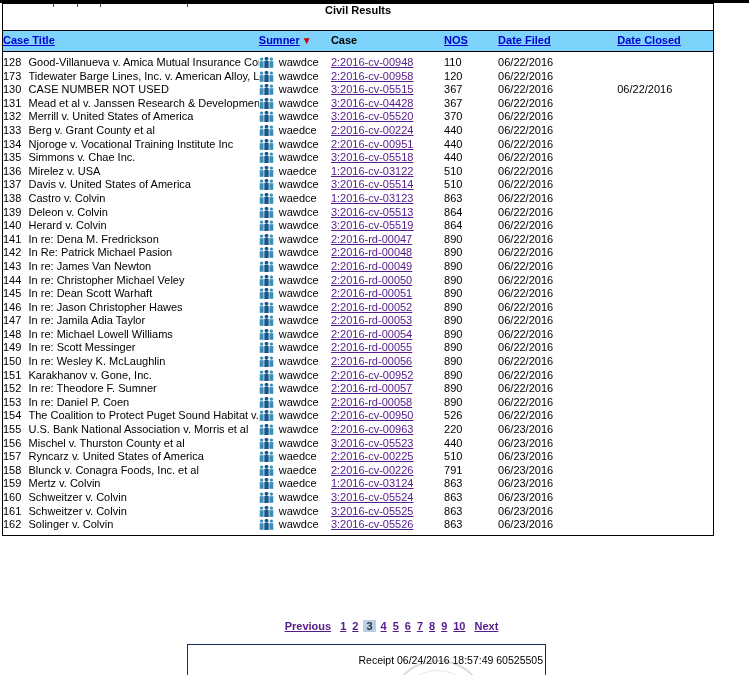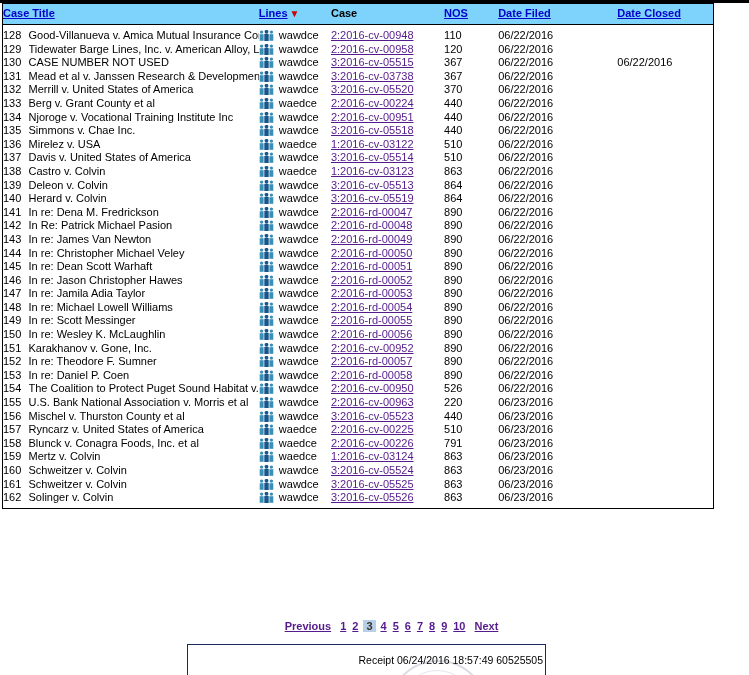--- a/index.html
+++ b/index.html
@@ -59,25 +59,28 @@
   <colgroup>
     <col style="width:26px">
       <col style="width:230px">
       <col style="width:72px">
     <col style="width:113px">
       <col style="width:54px">
       <col style="width:119px">
       <col style="width:96px">
   </colgroup>
   <tbody>
+    <tr>
+      <td class="title-row" colspan="7">Civil Results</td>
+    </tr>
     <tr class="hdr">
       <td colspan="2" class="hdr-casetitle">
         <a href="#">Case Title</a>
       </td>
-      <td class="hdr-court"><a href="#">Lines</a><span class="sort-tri">▼</span></td>
+      <td class="hdr-court"><a href="#">Sumner</a><span class="sort-tri">▼</span></td>
       <td class="hdr-case">Case</td>
       <td class="hdr-sm">
         <a href="#">NOS</a></td>
       <td class="hdr-sm">
         <a href="#">Date Filed</a></td>
       <td class="hdr-sm">
         <a href="#">Date Closed</a></td>
     </tr>
     <tr class="spacer">
         <td colspan="7"></td>
@@ -96,21 +99,21 @@
               <rect x="5.3" y="3.9" width="4.4" height="7.1" fill="#17568c"></rect>
       </svg></span><span>wawdce</span></td>
     <td class="c-case">
       <a href="#">2:2016-cv-00948</a></td>
     <td class="c-nos">110</td>
     <td class="pl2">06/22/2016</td>
     <td class="pl2"></td>
   </tr>
 
   <tr>
-    <td class="c-num">129</td>
+    <td class="c-num">173</td>
     <td class="c-title">Tidewater Barge Lines, Inc. v. American Alloy, LLC</td>
     <td class="pl2"><span class="picon"><svg width="15" height="11" viewBox="0 0 15 11">
         <circle cx="2.6" cy="2.1" r="1.7" fill="#3a8fb7"></circle>
               <rect x="0.7" y="4.2" width="3.9" height="6.6" fill="#3a8fb7"></rect>
         <circle cx="12.4" cy="2.1" r="1.7" fill="#3a8fb7"></circle>
               <rect x="10.4" y="4.2" width="3.9" height="6.6" fill="#3a8fb7"></rect>
         <circle cx="7.5" cy="1.8" r="1.9" fill="#17568c"></circle>
               <rect x="5.3" y="3.9" width="4.4" height="7.1" fill="#17568c"></rect>
       </svg></span><span>wawdce</span></td>
     <td class="c-case">
@@ -143,21 +146,21 @@
     <td class="c-title">Mead et al v. Janssen Research &amp; Development LLC et al</td>
     <td class="pl2"><span class="picon"><svg width="15" height="11" viewBox="0 0 15 11">
         <circle cx="2.6" cy="2.1" r="1.7" fill="#3a8fb7"></circle>
               <rect x="0.7" y="4.2" width="3.9" height="6.6" fill="#3a8fb7"></rect>
         <circle cx="12.4" cy="2.1" r="1.7" fill="#3a8fb7"></circle>
               <rect x="10.4" y="4.2" width="3.9" height="6.6" fill="#3a8fb7"></rect>
         <circle cx="7.5" cy="1.8" r="1.9" fill="#17568c"></circle>
               <rect x="5.3" y="3.9" width="4.4" height="7.1" fill="#17568c"></rect>
       </svg></span><span>wawdce</span></td>
     <td class="c-case">
-      <a href="#">3:2016-cv-03738</a></td>
+      <a href="#">3:2016-cv-04428</a></td>
     <td class="c-nos">367</td>
     <td class="pl2">06/22/2016</td>
     <td class="pl2"></td>
   </tr>
 
   <tr>
     <td class="c-num">132</td>
     <td class="c-title">Merrill v. United States of America</td>
     <td class="pl2"><span class="picon"><svg width="15" height="11" viewBox="0 0 15 11">
         <circle cx="2.6" cy="2.1" r="1.7" fill="#3a8fb7"></circle>

